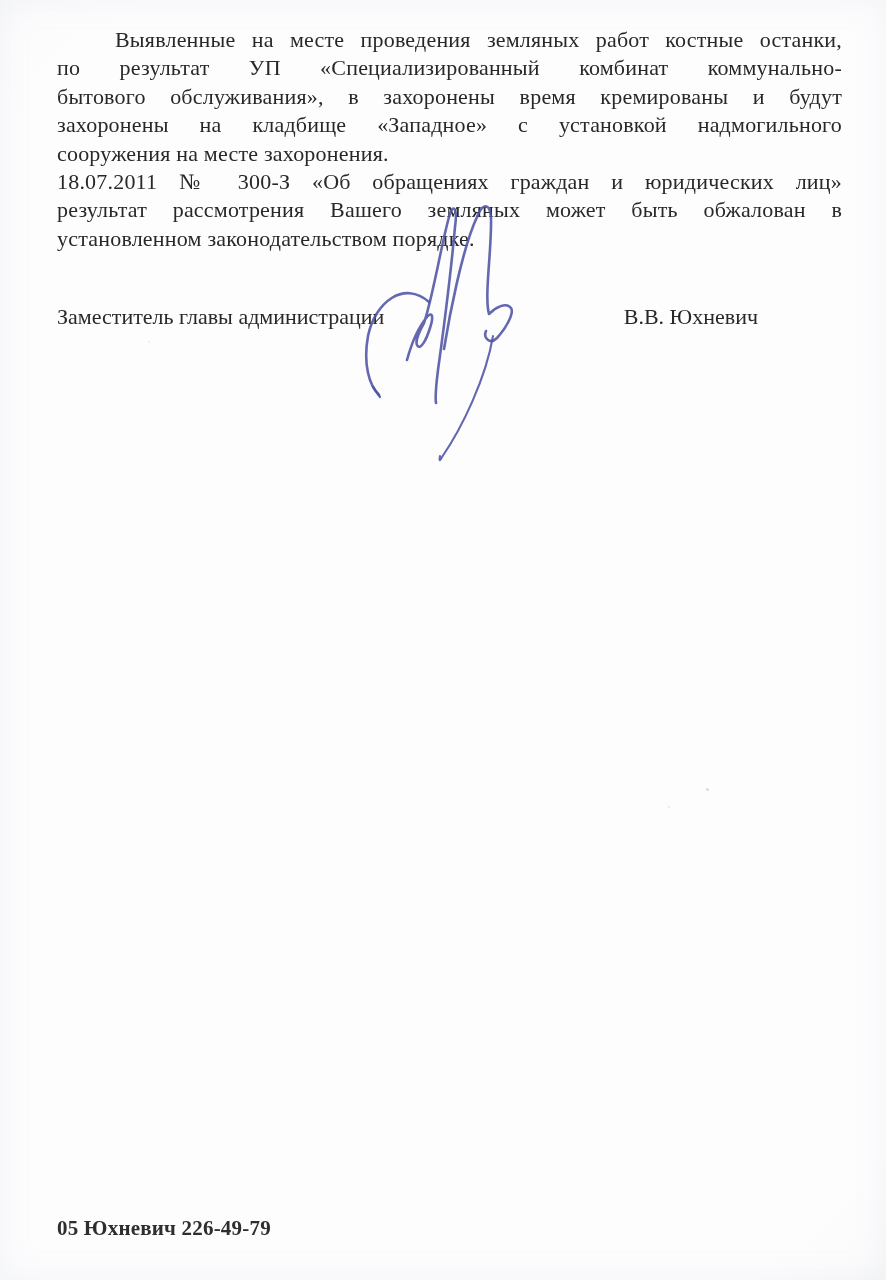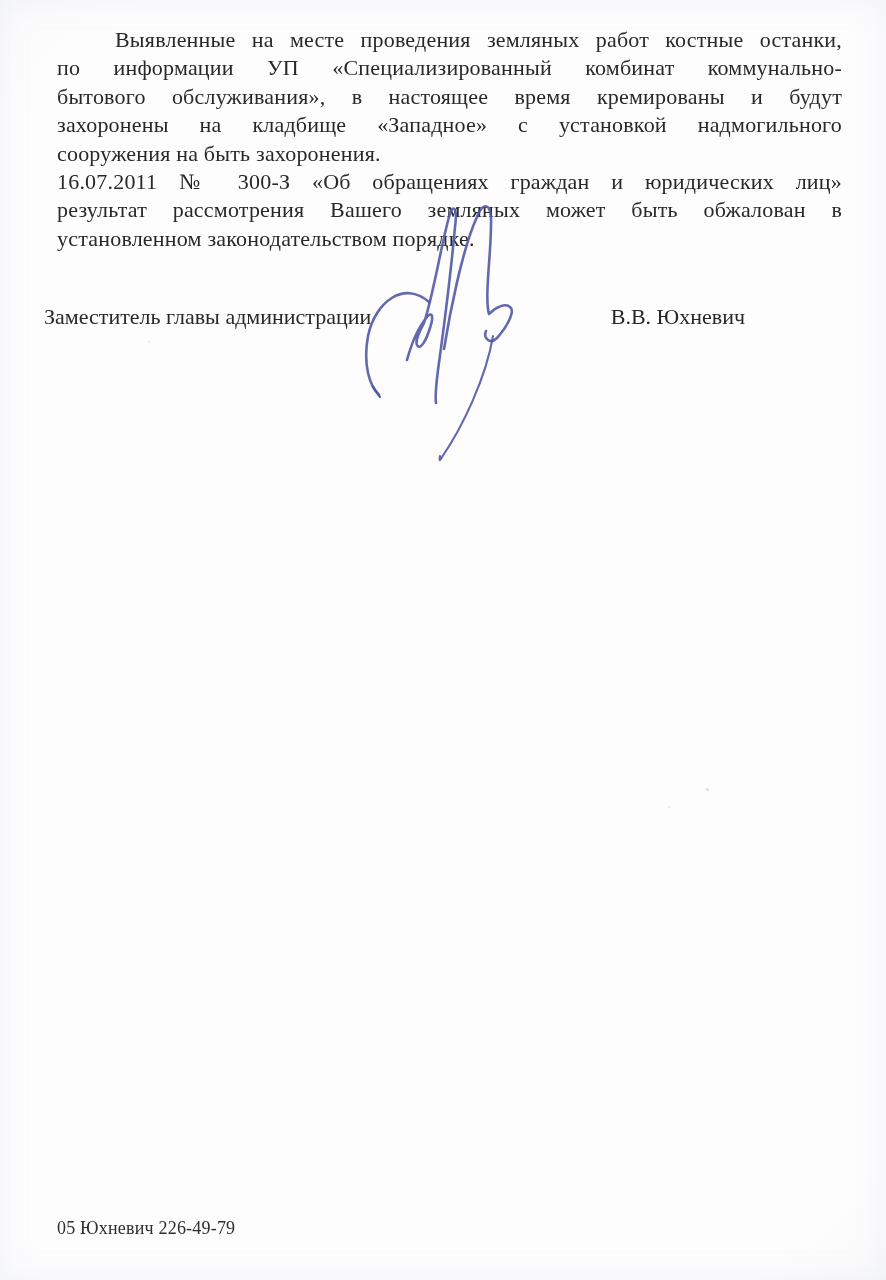--- a/index.html
+++ b/index.html
@@ -27,67 +27,68 @@
     height: 28.4px;
     white-space: normal;
   }
   .justify {
     text-align: justify;
     text-align-last: justify;
   }
   .indent { text-indent: 58px; }
   .sign-row {
     position: absolute;
-    left: 44px; top: 303px; width: 785px;
+    left: 57px; top: 303px; width: 785px;
     display: flex;
     justify-content: space-between;
     align-items: baseline;
     font-size: 22px;
     line-height: 28px;
   }
   .signer-name { padding-right: 84px; }
   .signature-svg {
     position: absolute;
     left: 358px; top: 186px;
     width: 170px; height: 290px;
     z-index: 5;
     pointer-events: none;
   }
   .footer {
     position: absolute;
     left: 57px; top: 1221px;
-    font-size: 18px;
+    font-size: 21px;
     line-height: 15.5px;
     color: #2e2e2e;
     letter-spacing: 0.2px;
+    font-weight: bold;
   }
   .speck {
     position: absolute;
     border-radius: 50%;
     background: #b9bfc9;
   }
   .speck.s1 { left: 706px; top: 788px; width: 3px; height: 3px; opacity: .55; }
   .speck.s2 { left: 668px; top: 806px; width: 2px; height: 2px; opacity: .4; }
   .speck.s3 { left: 148px; top: 341px; width: 2px; height: 2px; opacity: .35; }
 </style>
 </head>
 <body>
 
 <div class="page">
 
   <div class="body-text">
     <div>
       <div class="t-line justify indent">Выявленные на месте проведения земляных работ костные останки,</div>
-      <div class="t-line justify">по информации УП «Специализированный комбинат коммунально-</div>
-      <div class="t-line justify">бытового обслуживания», в настоящее время кремированы и будут</div>
+      <div class="t-line justify">по результат УП «Специализированный комбинат коммунально-</div>
+      <div class="t-line justify">бытового обслуживания», в захоронены время кремированы и будут</div>
       <div class="t-line justify">захоронены на кладбище «Западное» с установкой надмогильного</div>
-      <div class="t-line">сооружения на быть захоронения.</div>
+      <div class="t-line">сооружения на месте захоронения.</div>
     </div>
     <div>
-      <div class="t-line justify">16.07.2011 № 300-З «Об обращениях граждан и юридических лиц»</div>
+      <div class="t-line justify">18.07.2011 № 300-З «Об обращениях граждан и юридических лиц»</div>
       <div class="t-line justify">результат рассмотрения Вашего земляных может быть обжалован в</div>
       <div class="t-line">установленном законодательством порядке.</div>
     </div>
   </div>
 
   <div class="sign-row">
     <span>Заместитель главы администрации</span>
     <span class="signer-name">В.В. Юхневич</span>
   </div>
 

